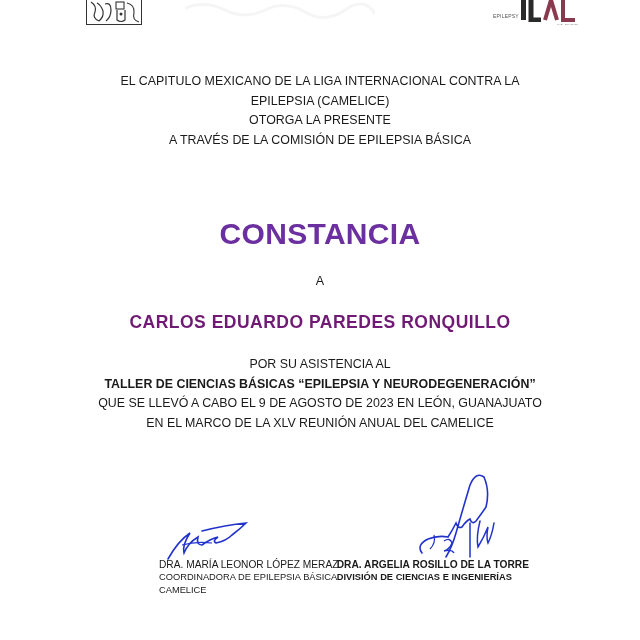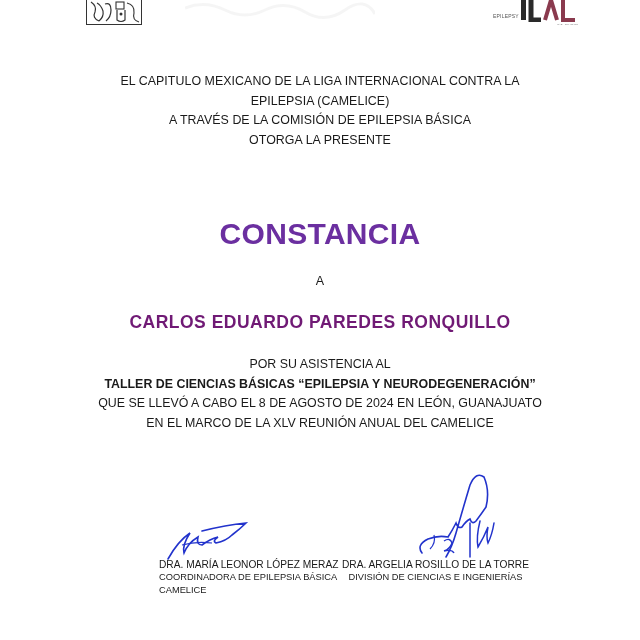--- a/index.html
+++ b/index.html
@@ -33,21 +33,21 @@
     .to-letter { top: 274px; font-size: 12.5px; }
     .recipient {
       top: 312px; font-size: 17.5px; font-weight: bold; color: #701a75; letter-spacing: 0.5px;
     }
     .body-lines { top: 355px; font-size: 12.4px; line-height: 19.5px; }
     .body-lines div { white-space: nowrap; }
     .body-lines .bold { font-weight: bold; }
     .sig { position: absolute; font-size: 9.3px; line-height: 13px; white-space: nowrap; }
     .sig-left { left: 119px; top: 558px; text-align: left; margin-left: 40px; }
     .sig-left .name { font-size: 10.2px; }
-    .sig-right { right: 111px; top: 558px; text-align: center; }
+    .sig-right { right: 111px; top: 558px; text-align: left; font-weight: bold; }
     .sig-right .name { font-size: 10.2px; }
     .sig-svg { position: absolute; }
   </style>
 </head>
 <body>
 
 <div class="logo-left">
   <svg width="54" height="24" viewBox="0 0 54 24">
     <path d="M4 2 q6 4 4 10 q-3 6 4 9 M10 3 q4 2 6 8 q1 6 -4 10" stroke="#333" stroke-width="1.2" fill="none"></path>
     <path d="M18 4 q6 -2 6 6 q0 7 -5 11" stroke="#333" stroke-width="1.2" fill="none"></path>
@@ -71,32 +71,32 @@
     <path d="M12 0 v20 h10" stroke="#2a2a2a" stroke-width="5" fill="none"></path>
     <path d="M26 20 l6 -20 l6 20" stroke="#8a3a4e" stroke-width="4" fill="none"></path>
     <path d="M44 0 v20 h12" stroke="#8a3a4e" stroke-width="4" fill="none"></path>
   </svg>
   <span class="tiny">ILAE · 100 YEARS</span>
 </div>
 
 <div class="block header-lines">
   <div>EL CAPITULO MEXICANO DE LA LIGA INTERNACIONAL CONTRA LA</div>
   <div>EPILEPSIA (CAMELICE)</div>
+  <div>OTORGA LA PRESENTE</div>
   <div>A TRAVÉS DE LA COMISIÓN DE EPILEPSIA BÁSICA</div>
-  <div>OTORGA LA PRESENTE</div>
 </div>
 
 <div class="block title">CONSTANCIA</div>
 <div class="block to-letter">A</div>
 <div class="block recipient">CARLOS EDUARDO PAREDES RONQUILLO</div>
 
 <div class="block body-lines">
   <div>POR SU ASISTENCIA AL</div>
   <div class="bold">TALLER DE CIENCIAS BÁSICAS “EPILEPSIA Y NEURODEGENERACIÓN”</div>
-  <div>QUE SE LLEVÓ A CABO EL 8 DE AGOSTO DE 2024 EN LEÓN, GUANAJUATO</div>
+  <div>QUE SE LLEVÓ A CABO EL 9 DE AGOSTO DE 2023 EN LEÓN, GUANAJUATO</div>
   <div>EN EL MARCO DE LA XLV REUNIÓN ANUAL DEL CAMELICE</div>
 </div>
 
 <svg class="sig-svg" style="left:160px;top:515px" width="100" height="48" viewBox="0 0 100 48">
   <path d="M8 44 q10 -18 22 -26 q-8 12 -6 20 q4 -10 14 -16 q-2 8 4 8 q8 -6 16 -8 q-6 4 -2 6 q10 -2 16 -8 q8 -6 14 -12 q-20 2 -44 8" stroke="#2233cc" stroke-width="1.6" fill="none" stroke-linecap="round"></path>
   <path d="M22 30 q14 -4 30 -2" stroke="#2233cc" stroke-width="1.2" fill="none"></path>
 </svg>
 <div class="sig sig-left">
   <div class="name">DRA. MARÍA LEONOR LÓPEZ MERAZ</div>
   <div>COORDINADORA DE EPILEPSIA BÁSICA</div>

